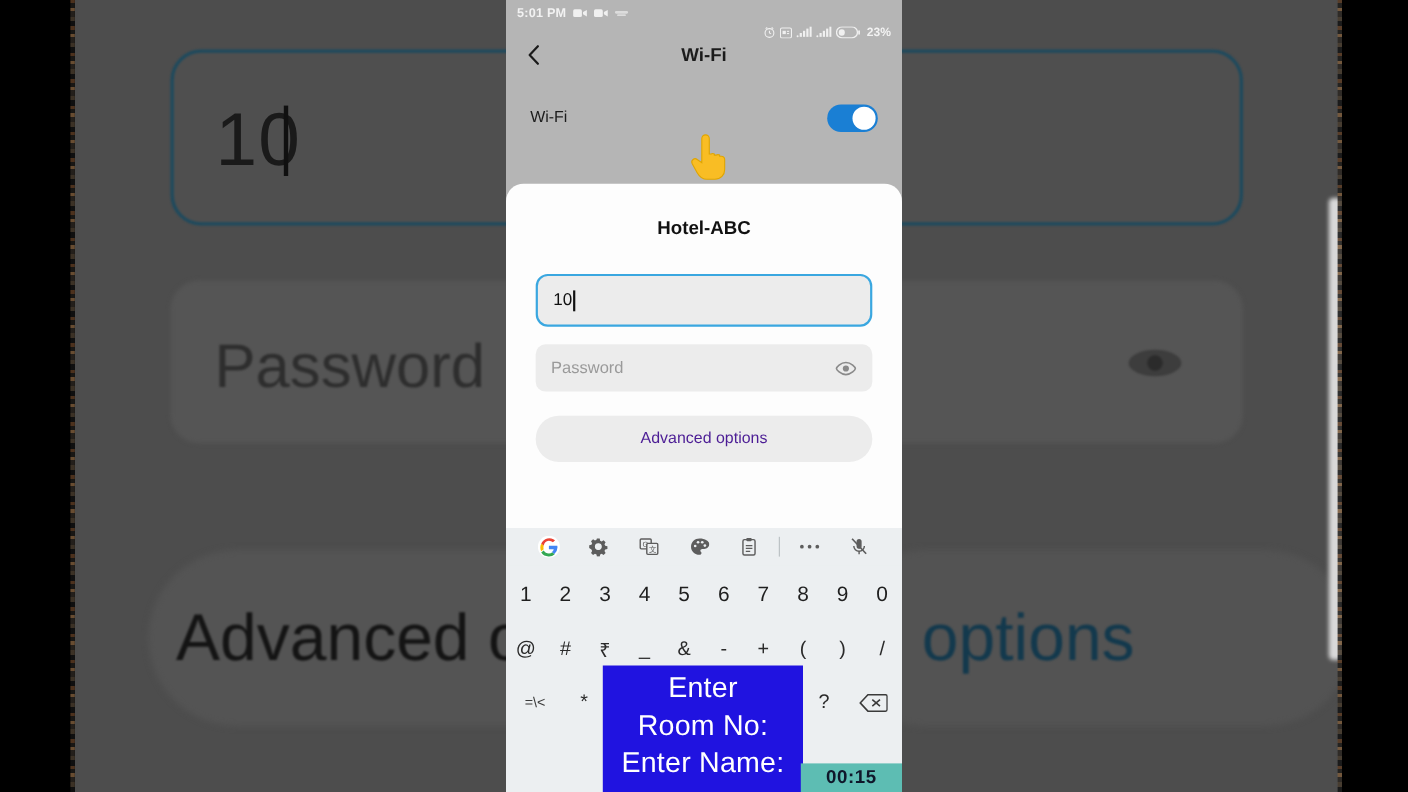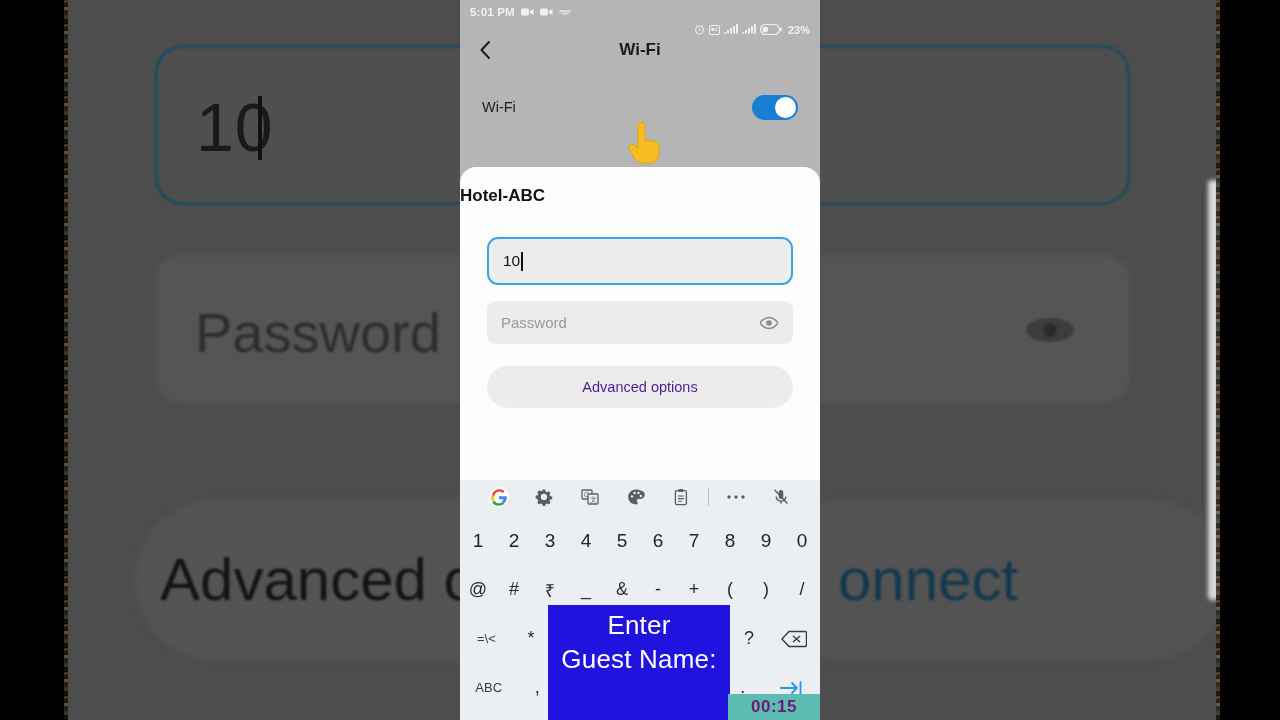--- a/index.html
+++ b/index.html
@@ -118,22 +118,22 @@
     position: absolute; right: 2px; top: 2px; width: 21px; height: 21px;
     border-radius: 50%; background: #fff;
   }
 
   
   .sheet {
     position: absolute; left: 0; top: 167px; width: 360px; height: 313px;
     background: #fdfdfd; border-top-left-radius: 16px; border-top-right-radius: 16px;
   }
   .sheet-title {
-    text-align: left; font-size: 17px; font-weight: 700; color: #111;
-    padding-top: 19px;
+    text-align: center; font-size: 17px; font-weight: 700; color: #111;
+    padding-top: 31px;
   }
   .ssid-field {
     margin: 31px 27px 0 27px; height: 48px;
     border: 2px solid #3aa7e0; border-radius: 11px; background: #ececec;
     display: flex; align-items: center; padding: 0 14px; position: relative;
     cursor: text;
   }
   .ssid-value { font-size: 15.5px; color: #111; }
   .caret { display:inline-block; width: 1.5px; height: 19px; background: #111; margin-left: 1px; }
   .pwd-field {
@@ -183,21 +183,21 @@
     background: #2013e0; color: #fff; z-index: 50;
     display: flex; flex-direction: column; align-items: center; justify-content: flex-start;
     font-size: 26px; line-height: 34px; font-weight: 400; letter-spacing: .2px;
     padding-top: 3px; overflow: hidden;
   }
   .caption div { white-space: nowrap; text-align: right; }
 
   
   .timer {
     position: absolute; left: 728px; top: 694px; width: 92px; height: 26px;
-    background: #5dbdb3; color: #701a75; font-size: 17px; font-weight: 700;
+    background: #5dbdb3; color: #0f172a; font-size: 17px; font-weight: 700;
     display: flex; align-items: center; justify-content: center; z-index: 60;
     letter-spacing: .5px;
   }
 </style>
 </head>
 <body>
 
 <div id="root">
 
   <div class="bg-wrap">
@@ -210,21 +210,21 @@
     <div class="bg-pwd-text">Password</div>
     <div class="bg-eye">
       <svg width="56" height="36" viewBox="0 0 56 36">
           <ellipse cx="28" cy="18" rx="24" ry="12" fill="#3d3d3d"></ellipse>
           <circle cx="28" cy="18" r="7" fill="#2b2b2b"></circle>
         </svg>
     </div>
     <div class="bg-adv"></div>
     <div class="bg-adv-text">Advanced o</div>
     <div class="bg-conn"></div>
-    <div class="bg-conn-text">onnect</div>
+    <div class="bg-conn-text">options</div>
     <div class="bg-white-edge"></div>
     <div class="bg-noise-l"></div>
     <div class="bg-noise-r"></div>
     <div class="bg-strip" style="left:64px"></div>
     <div class="bg-strip" style="left:1216px"></div>
   </div>
 
   <div class="phone">
 
     <div class="statusbar">
@@ -436,35 +436,25 @@
           <div class="key sym">!</div>
           <div class="key sym">?</div>
           <div class="key wide">
             <svg width="26" height="18" viewBox="0 0 26 18">
                 <path d="M8 1.5 H24 a1.5 1.5 0 0 1 1.5 1.5 v12 a1.5 1.5 0 0 1-1.5 1.5 H8 L1 9 Z" fill="none" stroke="#3a3a3a" stroke-width="1.4"></path>
                 <path d="M12 6 L19 12 M19 6 L12 12" stroke="#3a3a3a" stroke-width="1.4"></path>
               </svg>
           </div>
         </div>
 
-        <div class="kb-row">
-          <div class="key small wide">ABC</div>
-          <div class="key sym">,</div>
-          <div class="key space"></div>
-          <div class="key sym">.</div>
-          <div class="key wide">
-            <svg width="26" height="18" viewBox="0 0 26 18">
-                <path d="M3 9 H19 M14 4 L19 9 L14 14 M22.5 3 V15" stroke="#2196f3" stroke-width="1.8" fill="none" stroke-linecap="round" stroke-linejoin="round"></path>
-              </svg>
-          </div>
-        </div>
       </div>
 
       <div class="caption">
         <div>Enter</div>
-        <div>Guest Name:</div>
+        <div>Room No:</div>
+        <div>Enter Name:</div>
       </div>
     </div>
   </div>
 
   <div class="timer">00:15</div>
 
 </div>
 
 </body></html>

